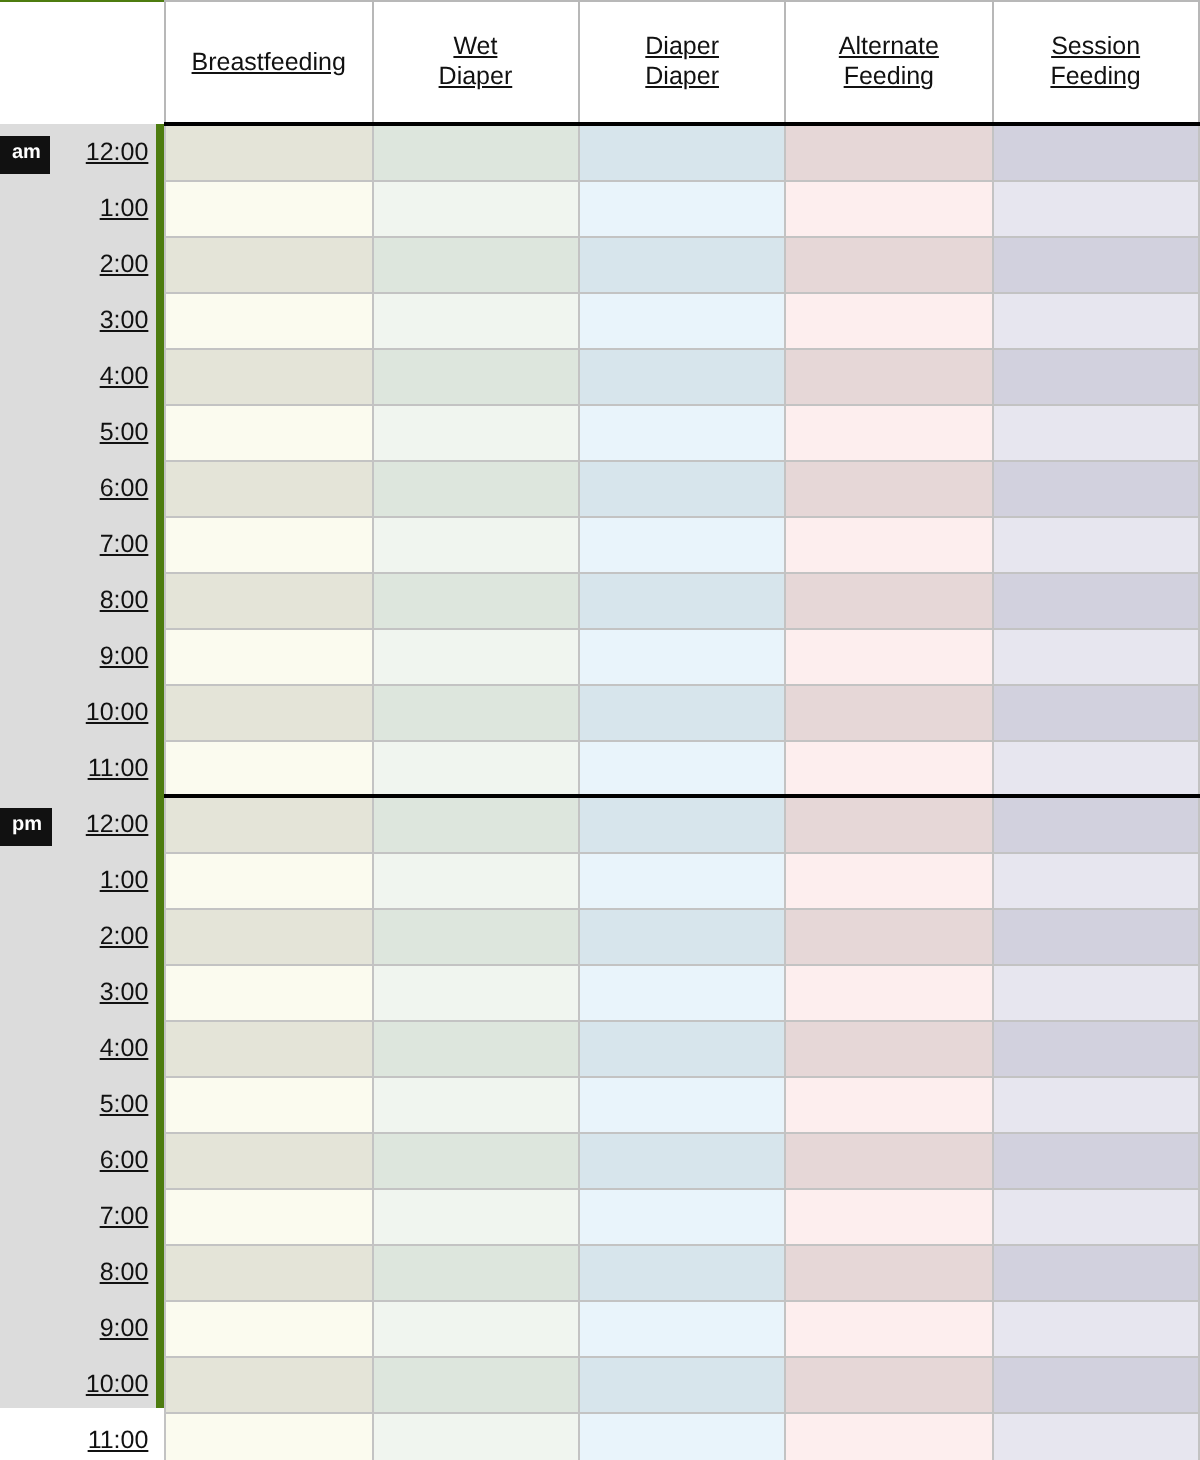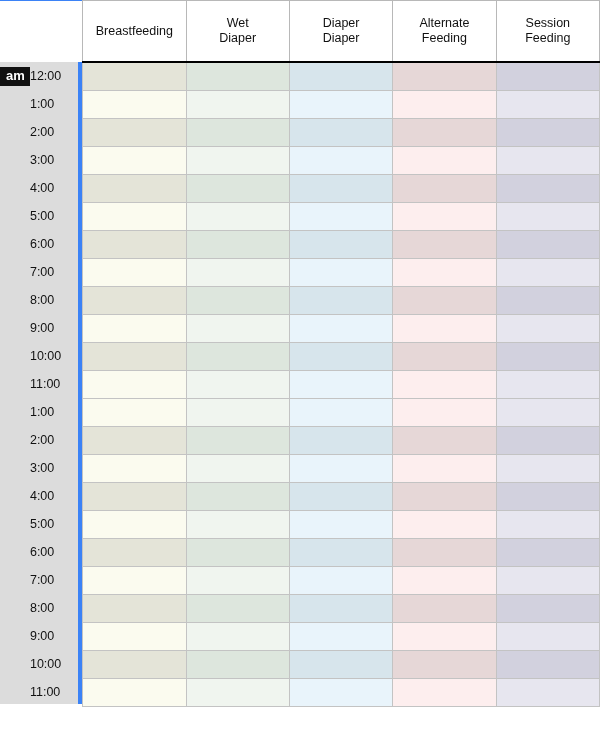--- a/index.html
+++ b/index.html
@@ -13,21 +13,22 @@
     font-family: "Liberation Sans", sans-serif;
     color: #111111;
     overflow: hidden;
   }
 
   .sheet {
     position: relative;
     width: 535px;
     height: 730px;
     box-sizing: border-box;
-    background: #3b82f6;
+    background: #4d7c0f;
+    text-decoration: underline;
   }
 
   table.tracker {
     border-collapse: collapse;
     table-layout: fixed;
     margin: 0;
     width: 600px;
   }
 
   
@@ -62,33 +63,34 @@
     border: none;
     padding: 0 2px 0 0;
     text-align: left;
     vertical-align: middle;
     height: 26px;
   }
   td.ampm .badge {
     display: inline-block;
     background: #111111;
     color: #ffffff;
-    font-size: 13px;
+    font-size: 10px;
     font-weight: bold;
     line-height: 14px;
     padding: 2px 5px 3px 6px;
     margin-left: 0px;
   }
 
   
   td.time {
     background: #ffffff;
     border: none;
     font-size: 12.5px;
     color: #111111;
+    text-align: right;
     padding-right: 8px;
     height: 26px;
     vertical-align: middle;
   }
 
   
   td.cell {
     border: 1px solid #c3c3c3;
     height: 26px;
     padding: 0;
@@ -277,20 +279,29 @@
         </tr>
         <tr>
           <td class="ampm"></td>
           <td class="time">11:00</td>
           <td class="cell k0 lt"></td>
           <td class="cell k1 lt"></td>
           <td class="cell k2 lt"></td>
           <td class="cell k3 lt"></td>
           <td class="cell k4 lt"></td>
         </tr>
+        <tr class="pm-start">
+          <td class="ampm"><span class="badge">pm</span></td>
+          <td class="time">12:00</td>
+          <td class="cell k0 dk"></td>
+          <td class="cell k1 dk"></td>
+          <td class="cell k2 dk"></td>
+          <td class="cell k3 dk"></td>
+          <td class="cell k4 dk"></td>
+        </tr>
         <tr>
           <td class="ampm"></td>
           <td class="time">1:00</td>
           <td class="cell k0 lt"></td>
           <td class="cell k1 lt"></td>
           <td class="cell k2 lt"></td>
           <td class="cell k3 lt"></td>
           <td class="cell k4 lt"></td>
         </tr>
         <tr>

